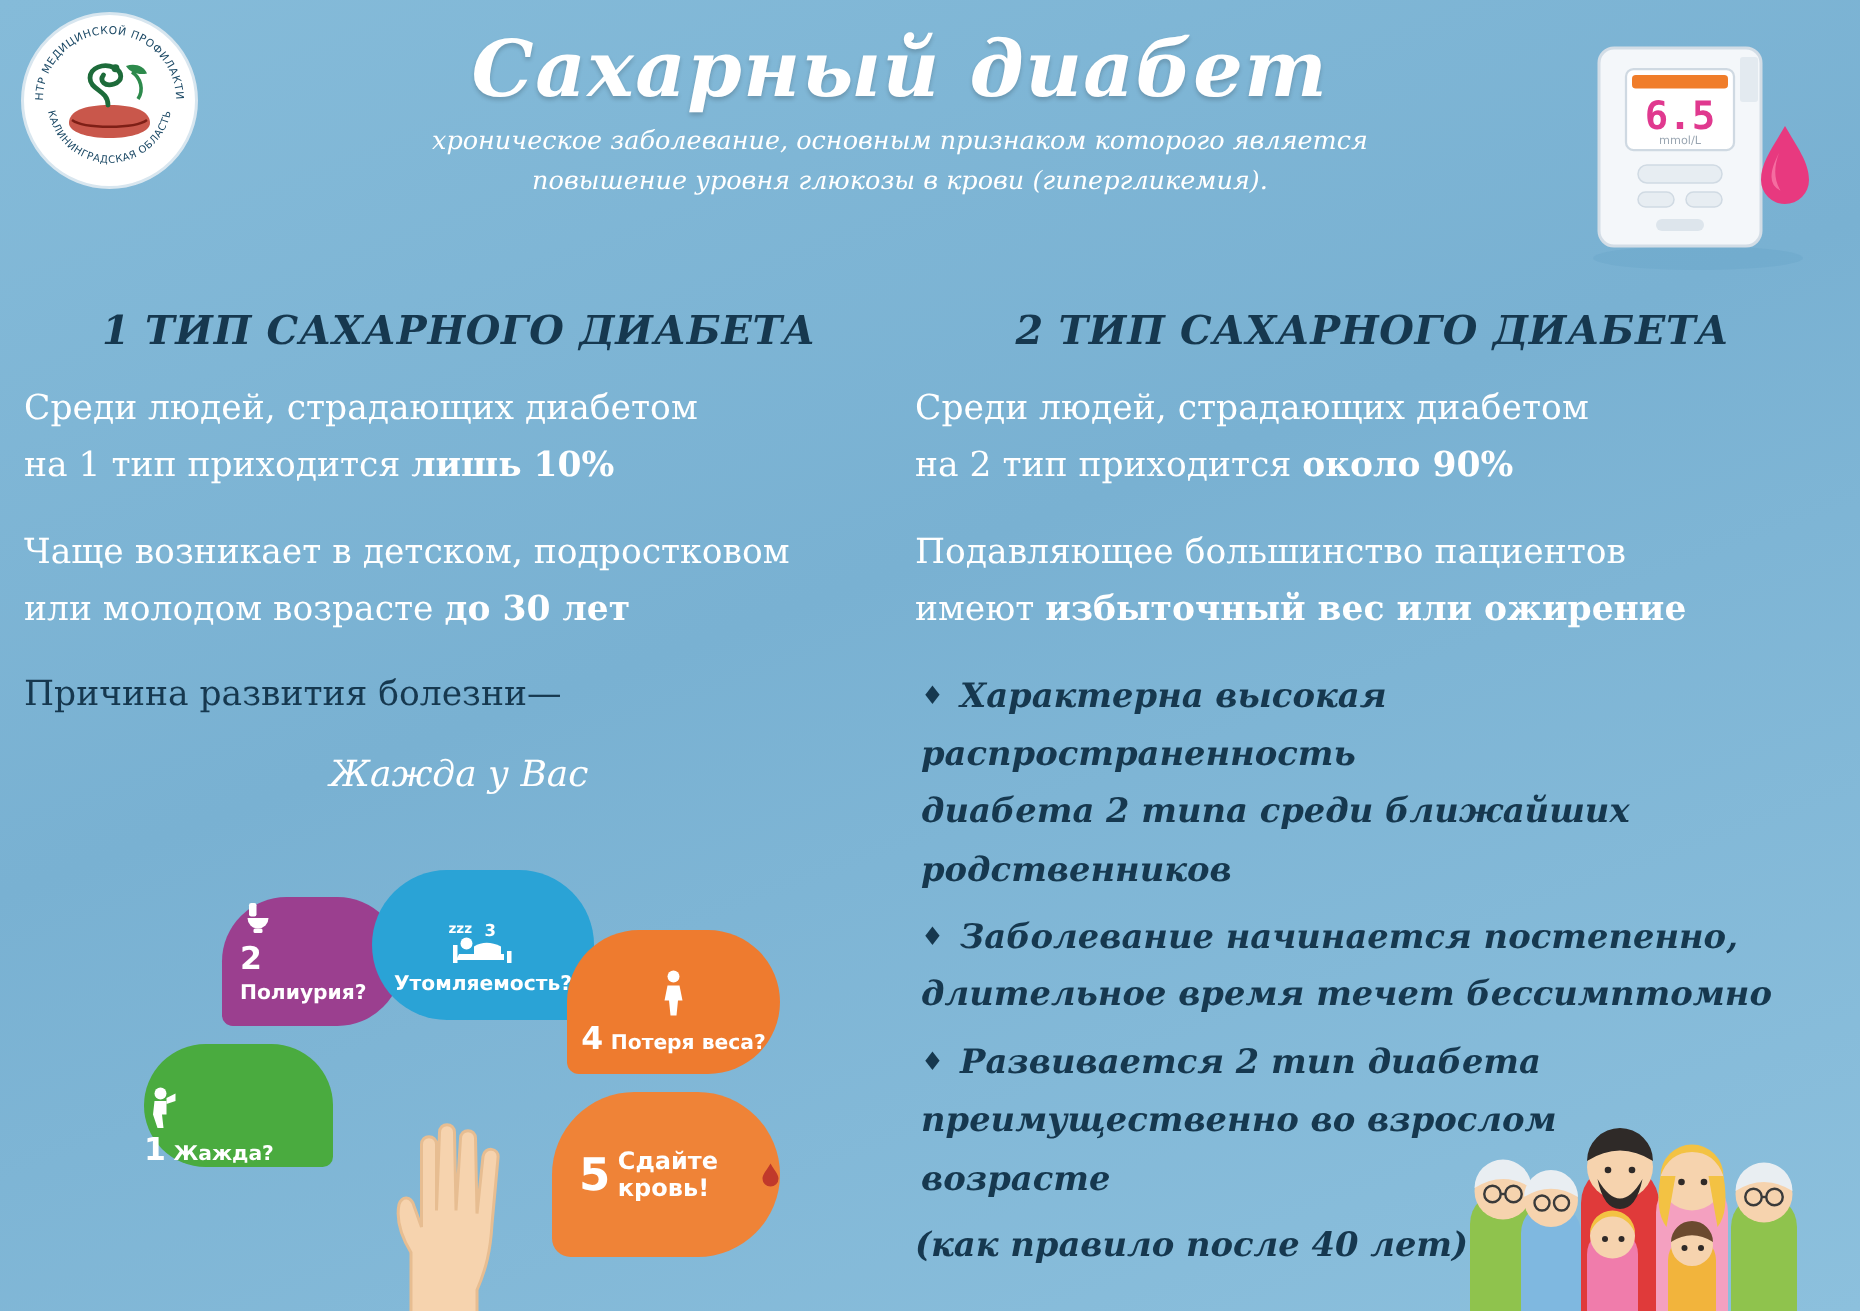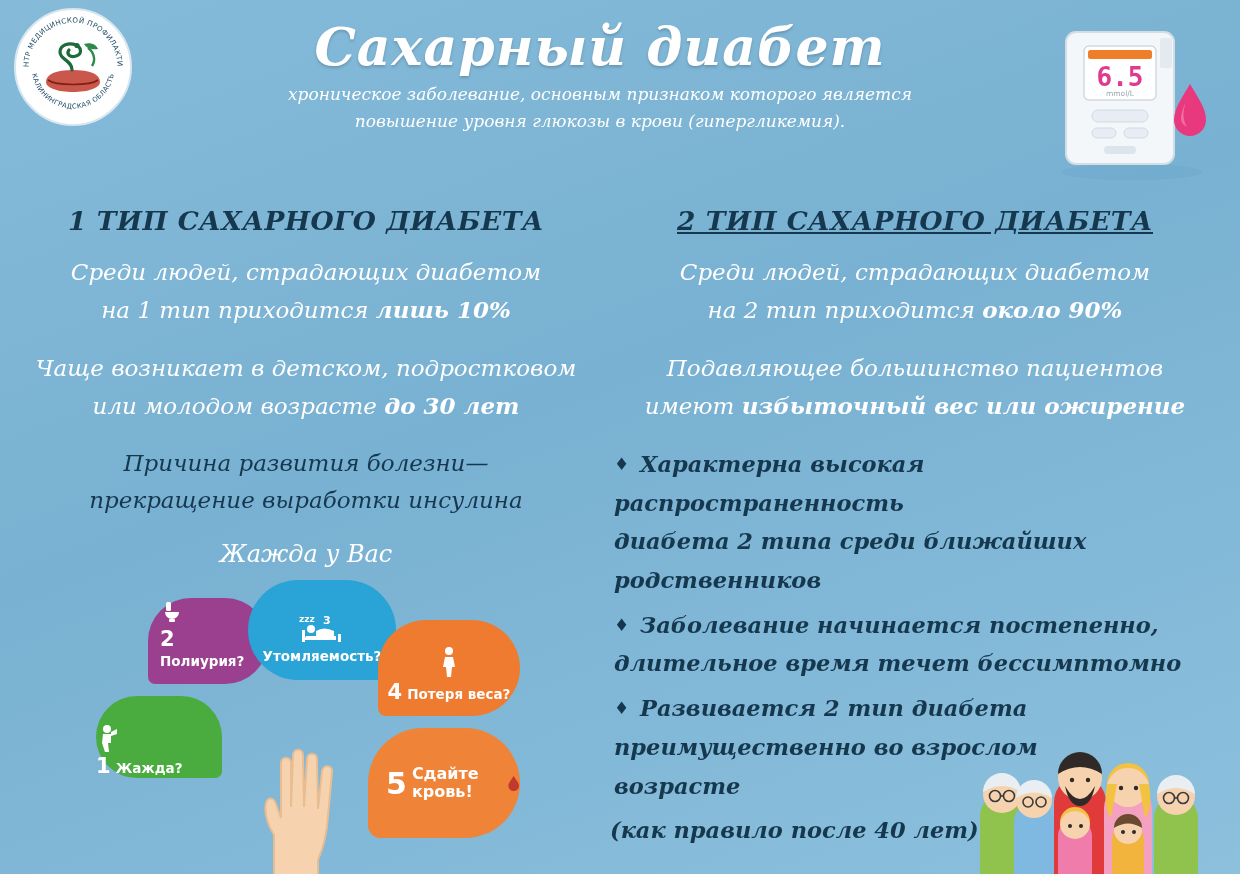--- a/index.html
+++ b/index.html
@@ -95,28 +95,27 @@
   .col-head {
     font-family: "DejaVu Serif", serif;
     font-style: italic;
     font-weight: bold;
     font-size: 26.5px;
     color: #16384f;
     text-align: center;
     letter-spacing: 0.5px;
     margin-bottom: 18px;
   }
-  .col-right .col-head { color: #16384f; text-decoration: underline; }
+  .col-right .col-head { color: #16384f; }
 
   .block {
     font-family: "DejaVu Serif", serif;
-    font-style: italic;
     font-size: 23px;
     color: #ffffff;
-    text-align: center;
+    text-align: left;
     line-height: 1.62;
     margin-bottom: 20px;
   }
   .block.dark {
     color: #16384f;
   }
   .block b {
     font-weight: bold;
   }
 
@@ -322,21 +321,20 @@
 
     <div class="block">
       <div>Чаще возникает в детском, подростковом</div>
       <div>
         <span>или молодом возрасте </span><b>до 30 лет</b>
       </div>
     </div>
 
     <div class="block dark">
       <div>Причина развития болезни—</div>
-      <div>прекращение выработки инсулина</div>
     </div>
 
     <div class="ifyou">Жажда у Вас</div>
   </div>
 
   <div class="col col-right">
     <div class="col-head">2 ТИП САХАРНОГО ДИАБЕТА</div>
 
     <div class="block">
       <div>Среди людей, страдающих диабетом</div>

